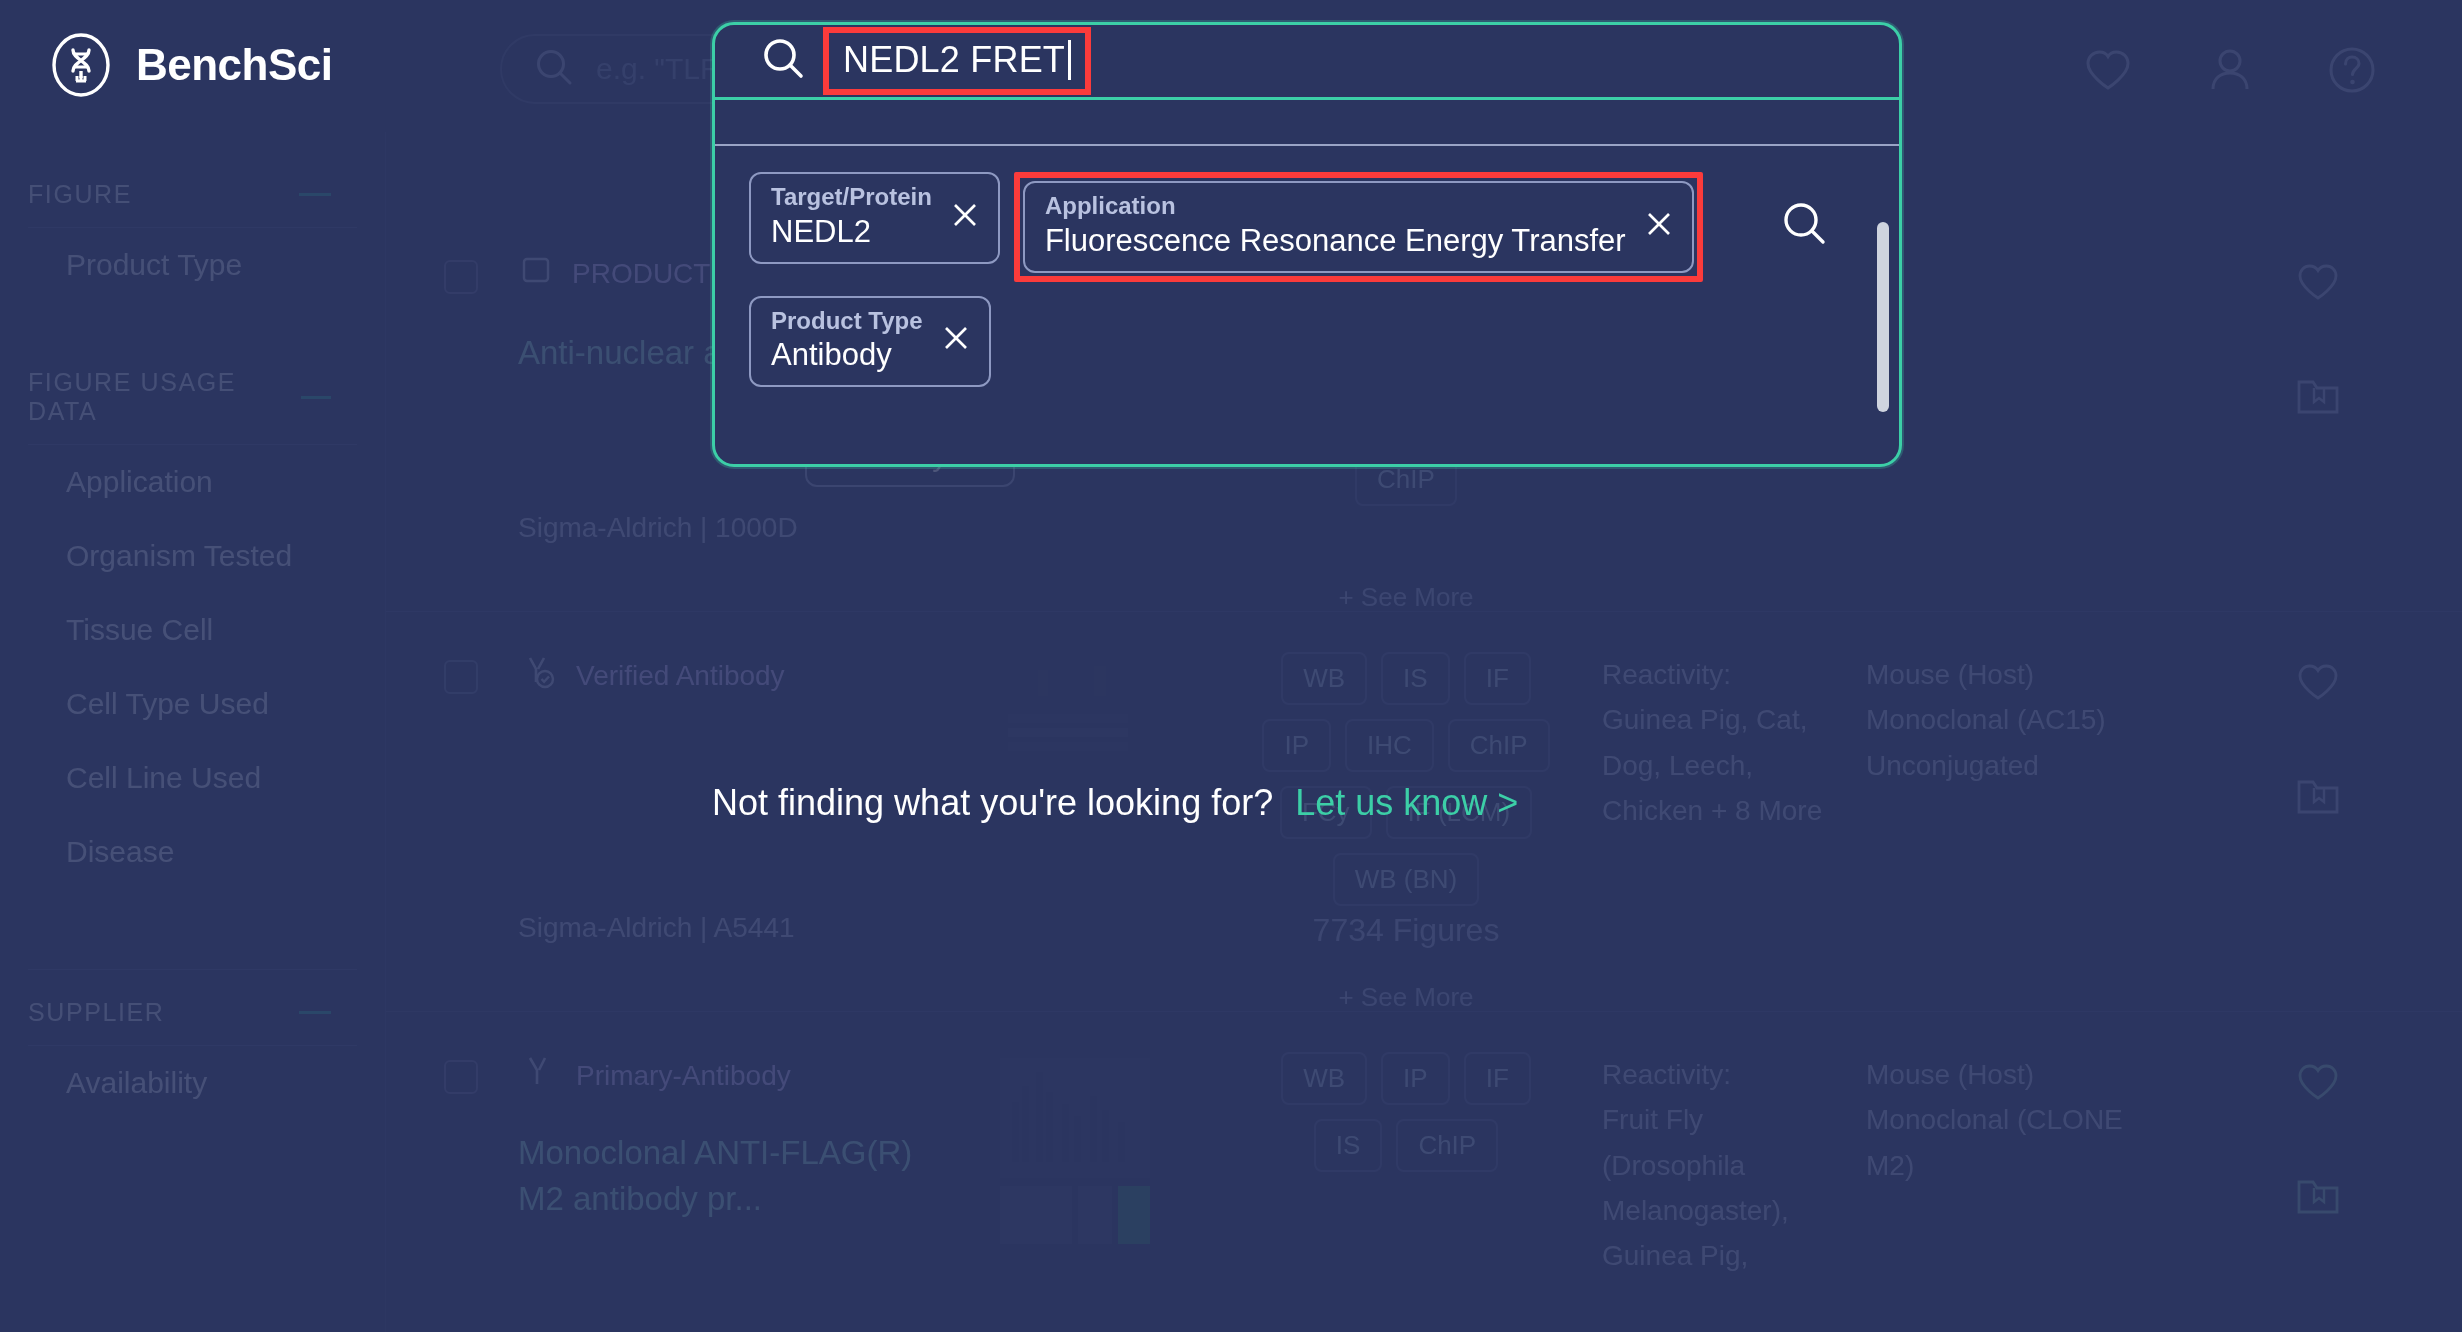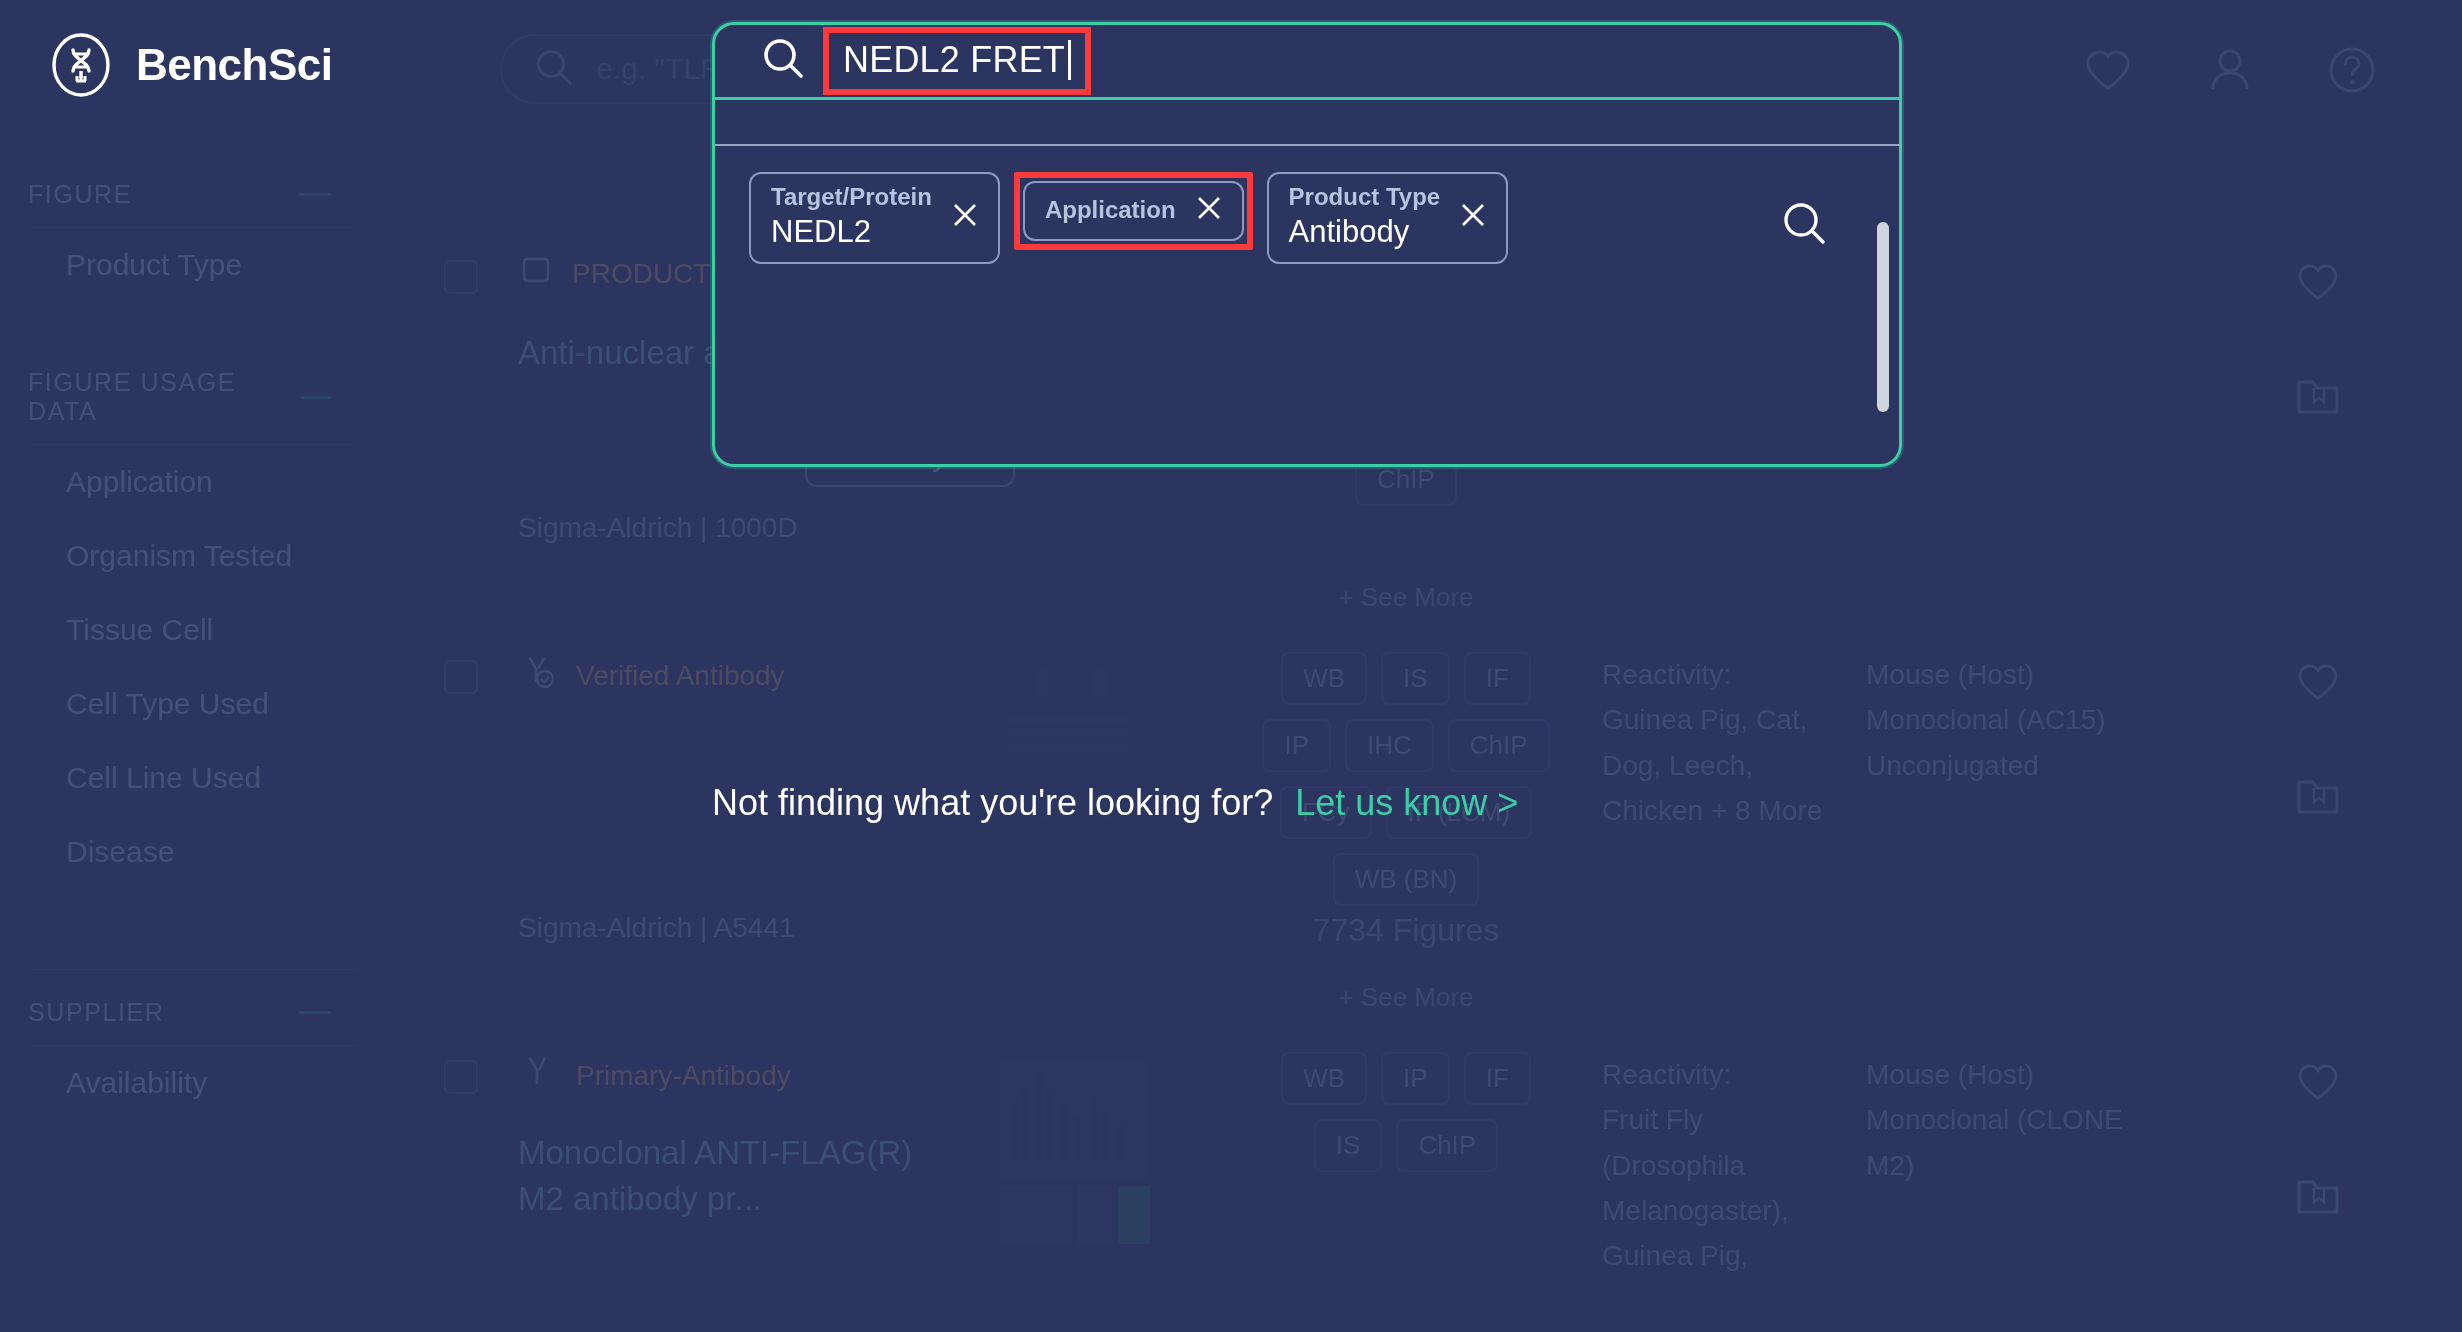--- a/index.html
+++ b/index.html
@@ -49,21 +49,21 @@
   .sb-divider { height:1px; background:#47527f; margin:18px 28px 0 28px; }
   .sb-item { font-size:30px; color:#d4dbee; padding:20px 28px 20px 66px; }
   .sb-dash { width:32px; height:3px; background:#2aa79a; }
 
   
   .rows { position:absolute; left:386px; top:212px; width:2076px; }
   .prow { position:relative; height:400px; border-bottom:1px solid #3e4a79; padding:34px 0 0 0; }
   .pchk { position:absolute; left:58px; top:48px; width:34px; height:34px;
           border:2px solid #5b6693; border-radius:6px; }
   .ptype { position:absolute; left:132px; top:40px; display:flex; align-items:center; gap:18px;
-           font-size:28px; color:#fdba74; }
+           font-size:28px; color:#c4b5fd; }
   .ptitle { position:absolute; left:132px; top:118px; width:440px;
             font-size:33px; line-height:1.38; color:#8fd4d0; }
   .pvendor { position:absolute; left:132px; top:300px; font-size:28px; color:#a9b3d4; }
   .pthumb { position:absolute; left:600px; top:40px; width:180px; height:260px; }
   .ptags { position:absolute; left:860px; top:40px; width:320px;
            display:flex; flex-wrap:wrap; gap:14px; justify-content:center; }
   .tag { border:2px solid #4d5887; border-radius:8px; padding:9px 20px;
          font-size:26px; color:#9fb9d6; }
   .pmeta { position:absolute; top:40px; font-size:28px; line-height:1.62; color:#aab4d6; }
   .pmeta.c1 { left:1216px; width:230px; }
@@ -445,20 +445,21 @@
                   <line x1="5" y1="5" x2="25" y2="25" stroke="#fff" stroke-width="2.6"></line>
                   <line x1="25" y1="5" x2="5" y2="25" stroke="#fff" stroke-width="2.6"></line>
                 </svg>
             </span>
           </span>
 
           <span class="chip-wrap-hl">
             <span class="chip" style="border-color:#8e99c2;">
               <span class="chip-texts">
                 <span class="chip-cat">Application</span>
+                <span class="chip-val">Fluorescence Resonance Energy Transfer</span>
               </span>
               <span class="chip-x">
                 <svg width="30" height="30" viewBox="0 0 30 30">
                     <line x1="5" y1="5" x2="25" y2="25" stroke="#fff" stroke-width="2.6"></line>
                     <line x1="25" y1="5" x2="5" y2="25" stroke="#fff" stroke-width="2.6"></line>
                   </svg>
               </span>
             </span>
           </span>
 

